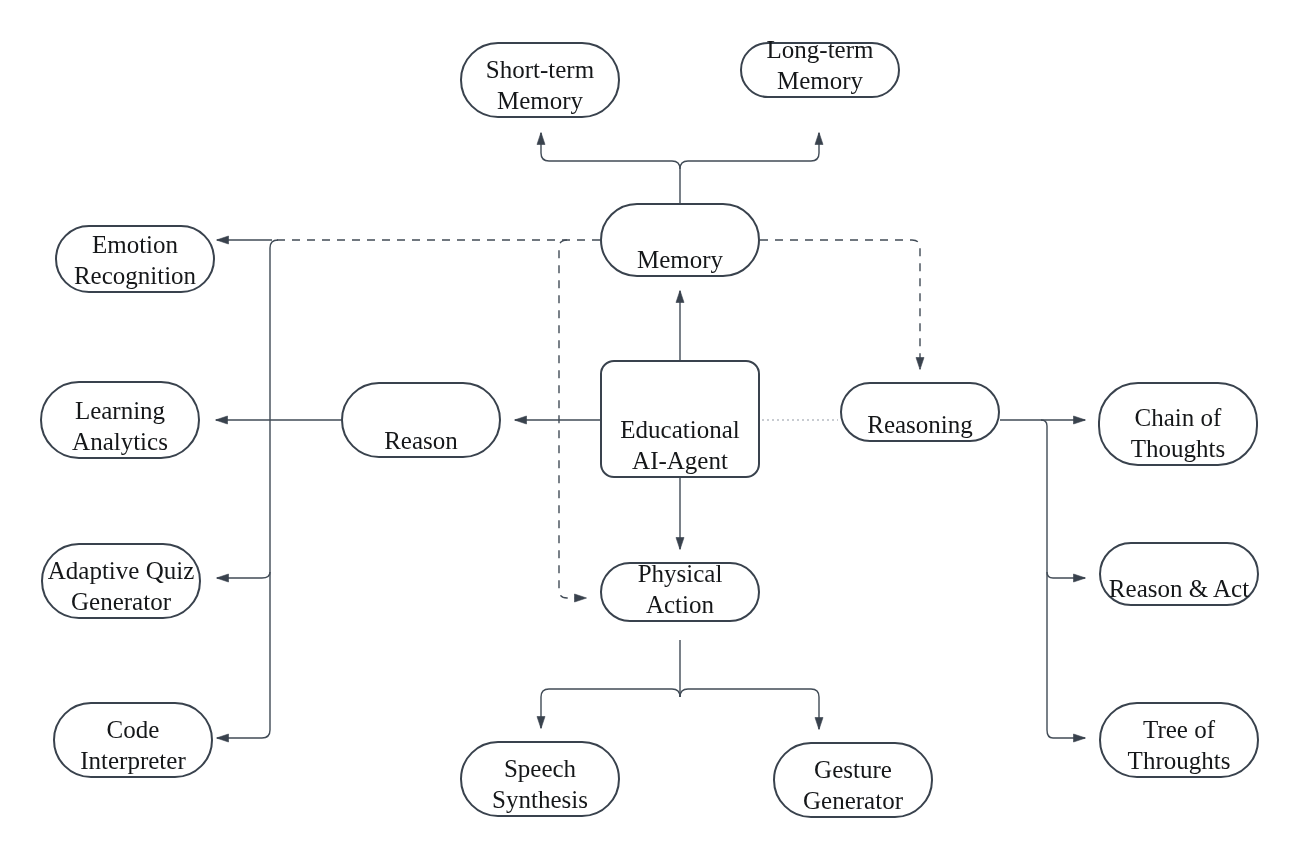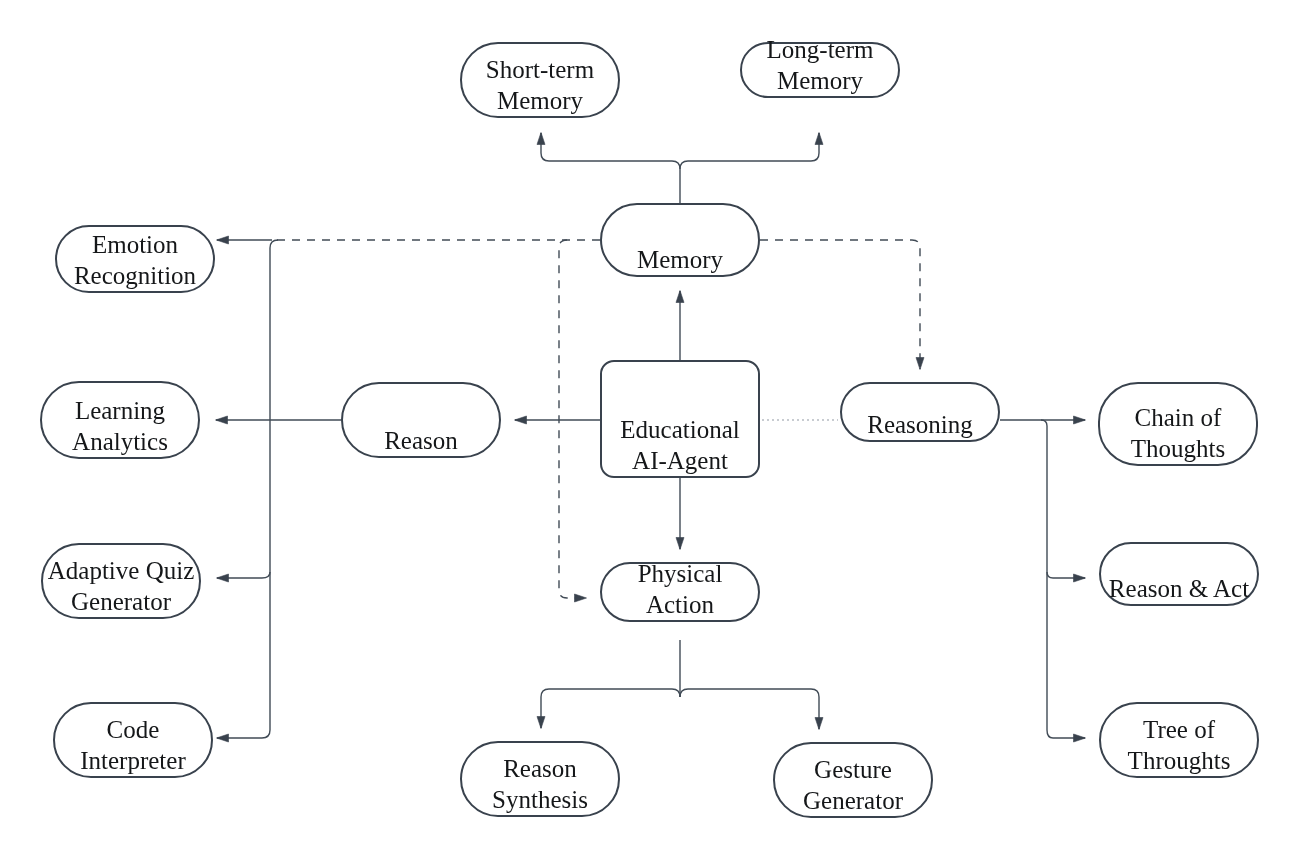--- a/index.html
+++ b/index.html
@@ -82,21 +82,21 @@
   <div class="node rect" style="left: 600px; top: 360px; width: 160px; height: 118px;"><span>Educational
 AI-Agent</span></div>
   <div class="node" style="left: 341px; top: 382px; width: 160px; height: 76px;"><span>Reason</span></div>
   <div class="node" style="left: 840px; top: 382px; width: 160px; height: 60px;"><span>Reasoning</span></div>
   <div class="node" style="left: 1098px; top: 382px; width: 160px; height: 84px;"><span>Chain of
 Thoughts</span></div>
   <div class="node" style="left: 1099px; top: 542px; width: 160px; height: 64px;"><span>Reason &amp; Act</span></div>
   <div class="node" style="left: 1099px; top: 702px; width: 160px; height: 76px;"><span>Tree of
 Throughts</span></div>
   <div class="node" style="left: 600px; top: 562px; width: 160px; height: 60px;"><span>Physical Action</span></div>
-  <div class="node" style="left: 460px; top: 741px; width: 160px; height: 76px;"><span>Reason Synthesis</span></div>
+  <div class="node" style="left: 460px; top: 741px; width: 160px; height: 76px;"><span>Speech Synthesis</span></div>
   <div class="node" style="left: 773px; top: 742px; width: 160px; height: 76px;"><span>Gesture
 Generator</span></div>
   <div class="node" style="left: 55px; top: 203px; width: 160px; height: 68px; margin-top: 22px;"><span>Emotion
 Recognition</span></div>
   <div class="node" style="left: 40px; top: 381px; width: 160px; height: 78px;"><span>Learning
 Analytics</span></div>
   <div class="node" style="left: 41px; top: 543px; width: 160px; height: 76px;"><span>Adaptive Quiz
 Generator</span></div>
   <div class="node" style="left: 40px; top: 702px; width: 160px; height: 76px; margin-left: 13px;"><span>Code Interpreter</span></div>
 

